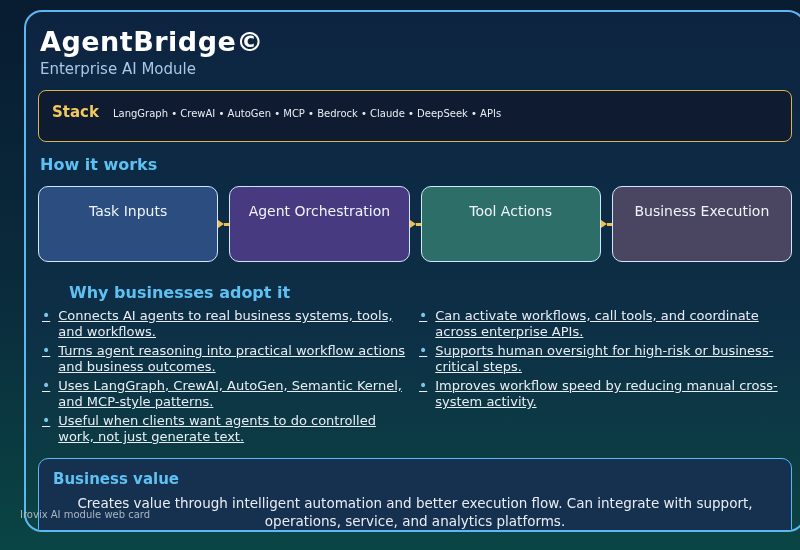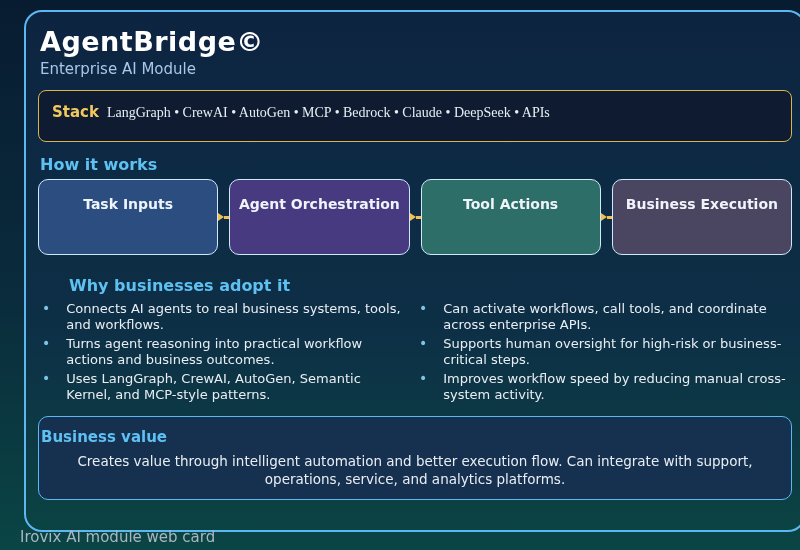--- a/index.html
+++ b/index.html
@@ -15,48 +15,48 @@
     background:linear-gradient(180deg, var(--card_top,#0d2441) 0%, #0d2f46 60%, var(--card_bottom,#0b4343) 100%);
   }
   h1 { margin:6px 2px 0; font-size:27px; line-height:32px; letter-spacing:0.5px;
        color:var(--title,#ffffff); font-weight:bold; }
   .subtitle { margin:2px 2px 2px; font-size:15px; line-height:18px; color:var(--subtitle,#a9c7e8); }
   .stack-box {
     margin-top:12px; height:52px; box-sizing:border-box;
     border:1.5px solid var(--stack_border,#d9b54a); border-radius:8px;
     background:var(--stack_bg,#0e1b30); padding:11px 13px; white-space:nowrap; overflow:hidden;
   }
-  .stack-label { font-weight:bold; font-size:15px; color:var(--stack_label,#f2c95c); margin-right:8px; }
-  .stack-items { font-size:14px; color:var(--body_text,#e9eef4);font-family:Liberation Serif, serif; }
+  .stack-label { font-weight:bold; font-size:15px; color:var(--stack_label,#f2c95c); margin-right:14px; }
+  .stack-items { font-size:10px; color:var(--body_text,#e9eef4); }
   h2 { margin:0 2px; font-size:16px; line-height:18px; font-weight:bold; color:var(--accent,#5ec1f2); }
   .mt-how { margin-top:14px; }
   .mt-why { margin-top:22px;margin-left:31px; }
-  .flow { margin-top:5px; display:flex; align-items:stretch;font-weight:bold; }
+  .flow { margin-top:12px; display:flex; align-items:stretch; }
   .step {
     flex:1; height:76px; box-sizing:border-box;
     border:1.5px solid #cfe8fa; border-radius:10px;
     display:flex; justify-content:center; padding-top:16px;
     font-size:14px; color:#eef4fa;
   }
   .flow-arrow { width:11px; display:flex; align-items:center; justify-content:center; }
   .flow-arrow .tri { width:0; height:0; border-top:4px solid transparent;
     border-bottom:4px solid transparent; border-left:6px solid var(--arrow,#f0c052); }
   .flow-arrow .stub { width:5px; height:3px; background:var(--arrow,#f0c052); }
   .cols { display:flex; margin-top:6px; }
   .col { flex:1; list-style:none; margin:0; padding:0 6px 0 4px; }
-  .col li { display:flex; gap:16px; margin-bottom:3px; font-size:13px; line-height:16px;
-            color:var(--body_text,#e9eef4); }
+  .col li { display:flex; gap:8px; margin-bottom:3px; font-size:13px; line-height:16px;
+            color:var(--body_text,#e9eef4);text-decoration:underline; }
   .dot::before { content:"\2022"; color:var(--bullet,#7cc4e8); font-size:14px; line-height:15px; }
   .bv {
     margin-top:10px; box-sizing:border-box; border:1.5px solid var(--card_border,#5cb8f0);
-    border-radius:10px; background:var(--panel_bg,#16304f); padding:11px 2px; min-height:84px;
+    border-radius:10px; background:var(--panel_bg,#16304f); padding:11px 14px; min-height:84px;
   }
   .bv h3 { margin:0; font-size:15px; line-height:18px; font-weight:bold; color:var(--accent,#5ec1f2); }
   .bv p { margin:6px 0 0; font-size:13.5px; line-height:18px; color:var(--body_text,#e9eef4);text-align:center; }
-  .caption { position:absolute; left:20px; top:528px; font-size:15px; color:var(--caption,#a9b6c2); }
+  .caption { position:absolute; left:20px; top:509px; font-size:10px; color:var(--caption,#a9b6c2); }
 </style>
 </head>
 <body>
 
 <div class="card">
 
   <h1>AgentBridge©</h1>
   <div class="subtitle">Enterprise AI Module</div>
 
   <div class="stack-box">
@@ -101,20 +101,24 @@
           <span>Connects AI agents to real business systems, tools, and workflows.</span>
         </li>
       <li>
           <span class="dot"></span>
           <span>Turns agent reasoning into practical workflow actions and business outcomes.</span>
         </li>
       <li>
           <span class="dot"></span>
           <span>Uses LangGraph, CrewAI, AutoGen, Semantic Kernel, and MCP-style patterns.</span>
         </li>
+      <li>
+          <span class="dot"></span>
+          <span>Useful when clients want agents to do controlled work, not just generate text.</span>
+        </li>
     </ul>
     <ul class="col">
       <li>
           <span class="dot"></span>
           <span>Can activate workflows, call tools, and coordinate across enterprise APIs.</span>
         </li>
       <li>
           <span class="dot"></span>
           <span>Supports human oversight for high-risk or business-critical steps.</span>
         </li>

